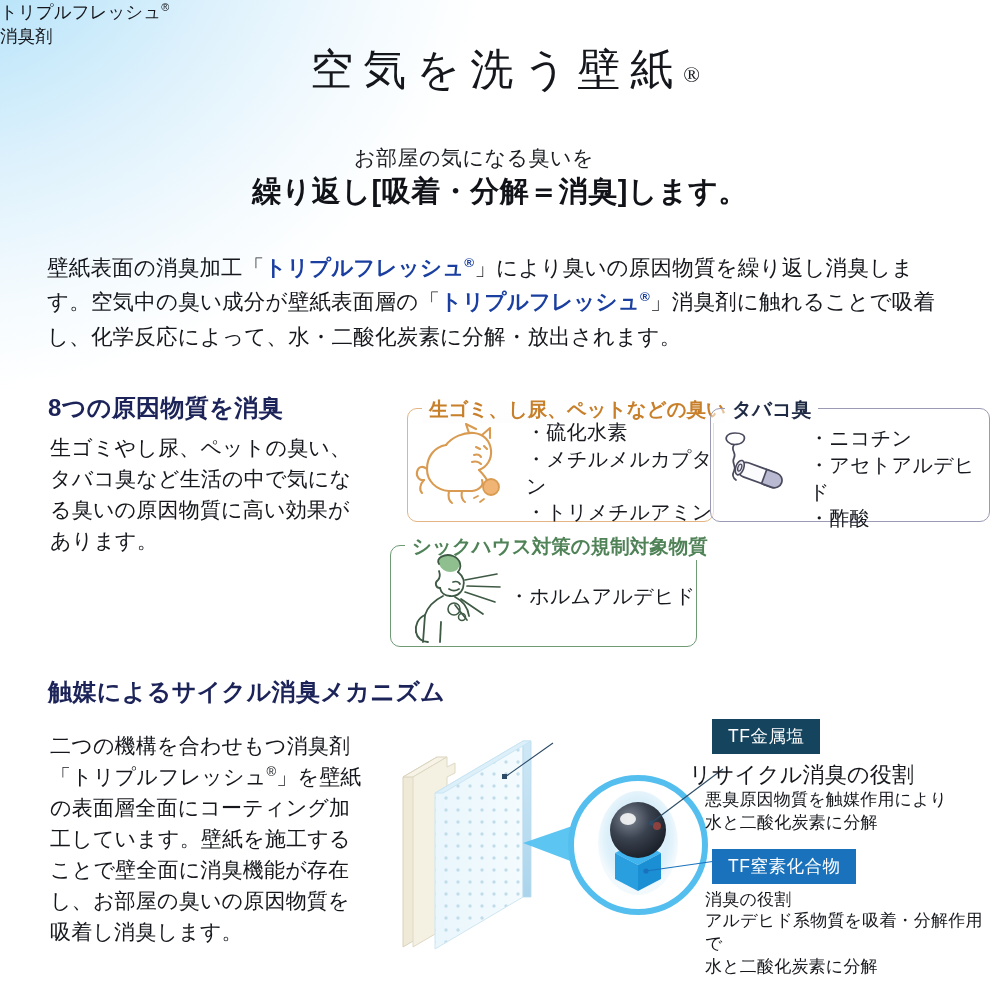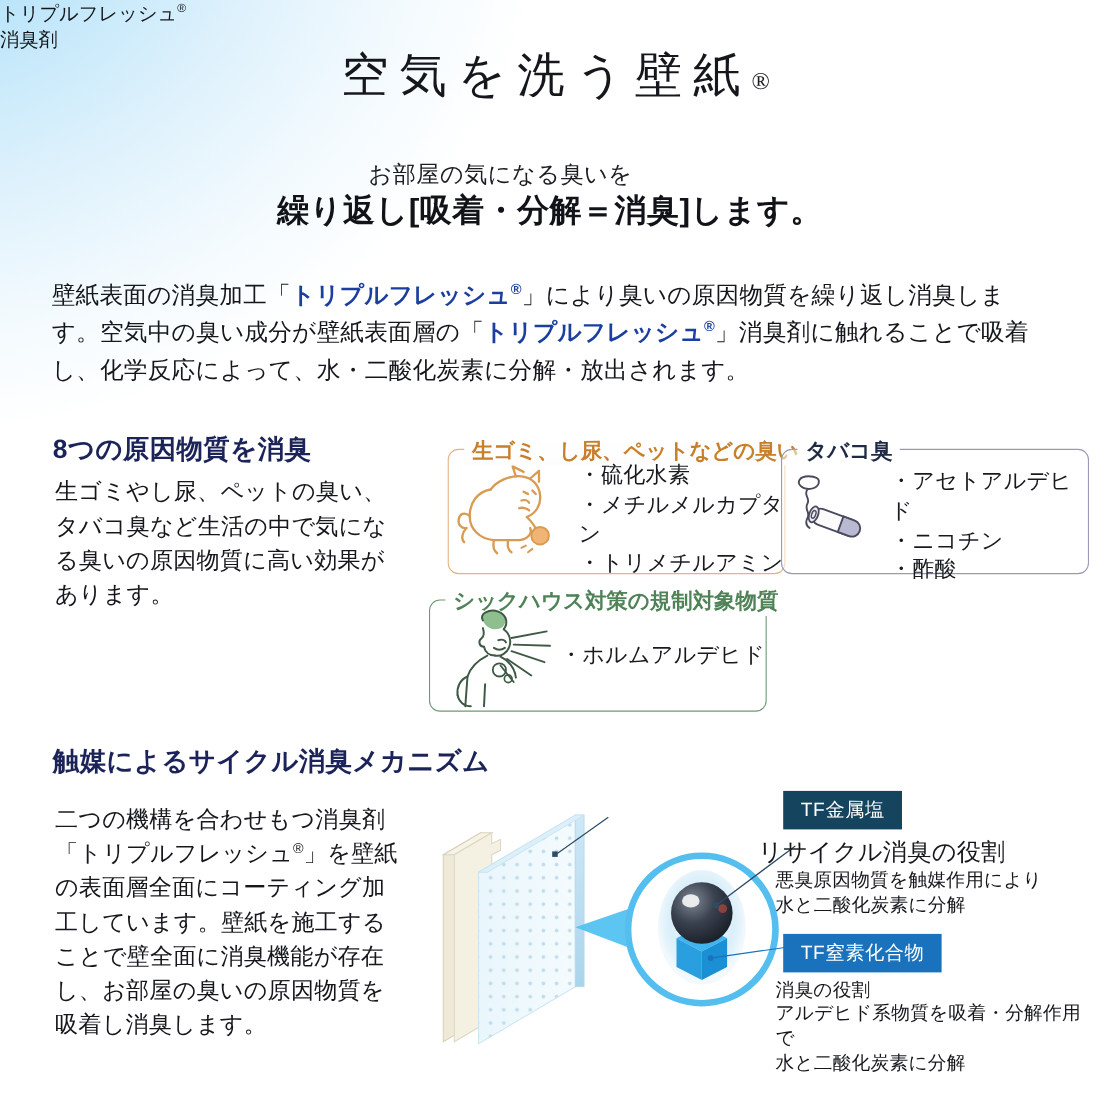--- a/index.html
+++ b/index.html
@@ -29,21 +29,21 @@
     letter-spacing:10px;
     text-indent:10px;
     color:#15171c;
     font-weight:400;
   }
   .hero-title .reg{font-size:22px;letter-spacing:0;vertical-align:2px;}
 
   .lead-small{
     position:absolute;left:0;top:144px;width:910px;
     text-align:center;
-    font-size:21px;color:#1b1d22;letter-spacing:.5px;
+    font-size:21px;color:#1b1d22;letter-spacing:.5px;padding-left:19px;
   }
   .lead-big{
     position:absolute;left:0;top:172px;width:1000px;
     text-align:center;
     font-size:29px;font-weight:bold;color:#111319;letter-spacing:.5px;
   }
 
   .body-copy{
     position:absolute;left:47px;top:229px;width:906px;
     font-size:21.5px;line-height:1.62;color:#15171c;letter-spacing:.2px;
@@ -192,22 +192,22 @@
         </g>
         <g transform="rotate(20 45 52)">
           <rect x="18" y="44" width="44" height="15" rx="7.5" fill="#fbfbfd" stroke="#4a4a5e" stroke-width="1.7"></rect>
           <path d="M45 44 H56 A7.5 7.5 0 0 1 56 59 H45 Z" fill="#b9b9d2" stroke="#4a4a5e" stroke-width="1.7"></path>
           <ellipse cx="19" cy="51.5" rx="4" ry="7.5" fill="#eceaf2" stroke="#4a4a5e" stroke-width="1.6"></ellipse>
           <ellipse cx="19" cy="51.5" rx="1.8" ry="3.6" fill="none" stroke="#4a4a5e" stroke-width="1.3"></ellipse>
         </g>
       </svg>
     </div>
     <ul>
+      <li>ニコチン</li>
       <li>アセトアルデヒド</li>
-      <li>ニコチン</li>
       <li>酢酸</li>
     </ul>
   </div>
 
   <div class="lbox" id="box-sick">
     <div class="lbox-title">シックハウス対策の規制対象物質</div>
     <div class="illus" id="man-illus">
       <svg width="104" height="94" viewBox="0 0 104 94">
         <path d="M34 12 C30 6 40 1 48 4 C56 7 56 14 52 18 C46 22 37 20 34 12 Z" fill="#8fbf8f"></path>
         <g fill="none" stroke="#3e5a44" stroke-width="1.8" stroke-linecap="round" stroke-linejoin="round">

